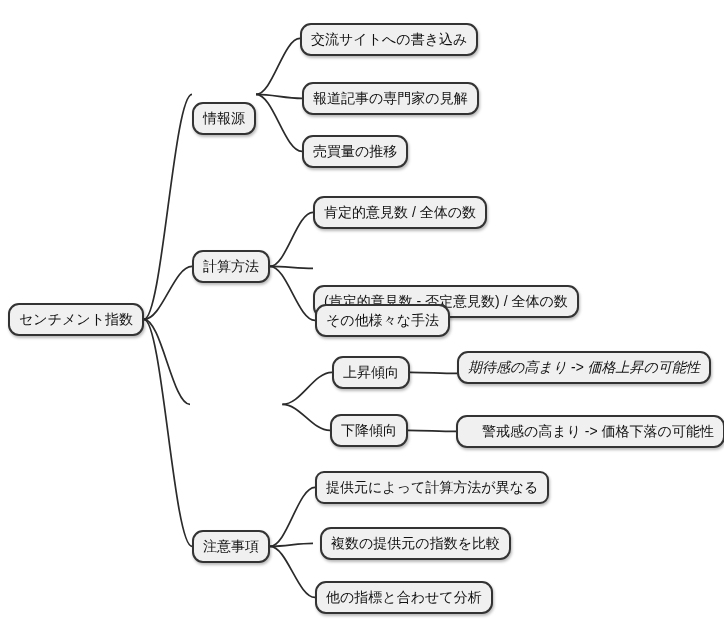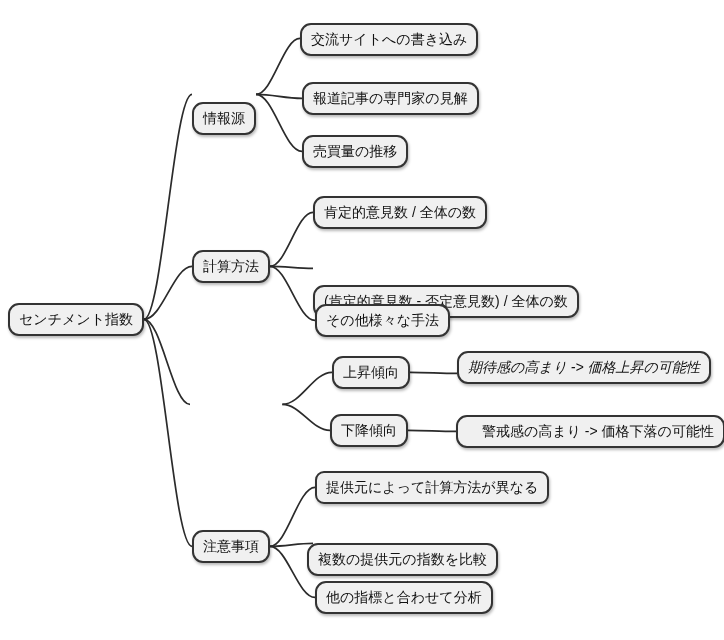--- a/index.html
+++ b/index.html
@@ -66,15 +66,15 @@
   <div class="node" style="left:313px; top:252px;margin-top:33px;">(肯定的意見数 - 否定意見数) / 全体の数</div>
   <div class="node" style="left:315px; top:304px;">その他様々な手法</div>
 
   <div class="node" style="left:332px; top:356px;">上昇傾向</div>
   <div class="node" style="left:457px; top:351px;font-style:italic;">期待感の高まり -&gt; 価格上昇の可能性</div>
   <div class="node" style="left:330px; top:414px;">下降傾向</div>
   <div class="node" style="left:456px; top:415px;padding-left:24px;">警戒感の高まり -&gt; 価格下落の可能性</div>
 
   <div class="node" style="left:192px; top:530px;text-align:center;">注意事項</div>
   <div class="node" style="left:315px; top:471px;border-radius:9px;">提供元によって計算方法が異なる</div>
-  <div class="node" style="left:307px; top:527px;margin-top:16px;">複数の提供元の指数を比較</div>
+  <div class="node" style="left:320px; top:527px;">複数の提供元の指数を比較</div>
   <div class="node" style="left:315px; top:581px;">他の指標と合わせて分析</div>
 </div>
 
 </body></html>

